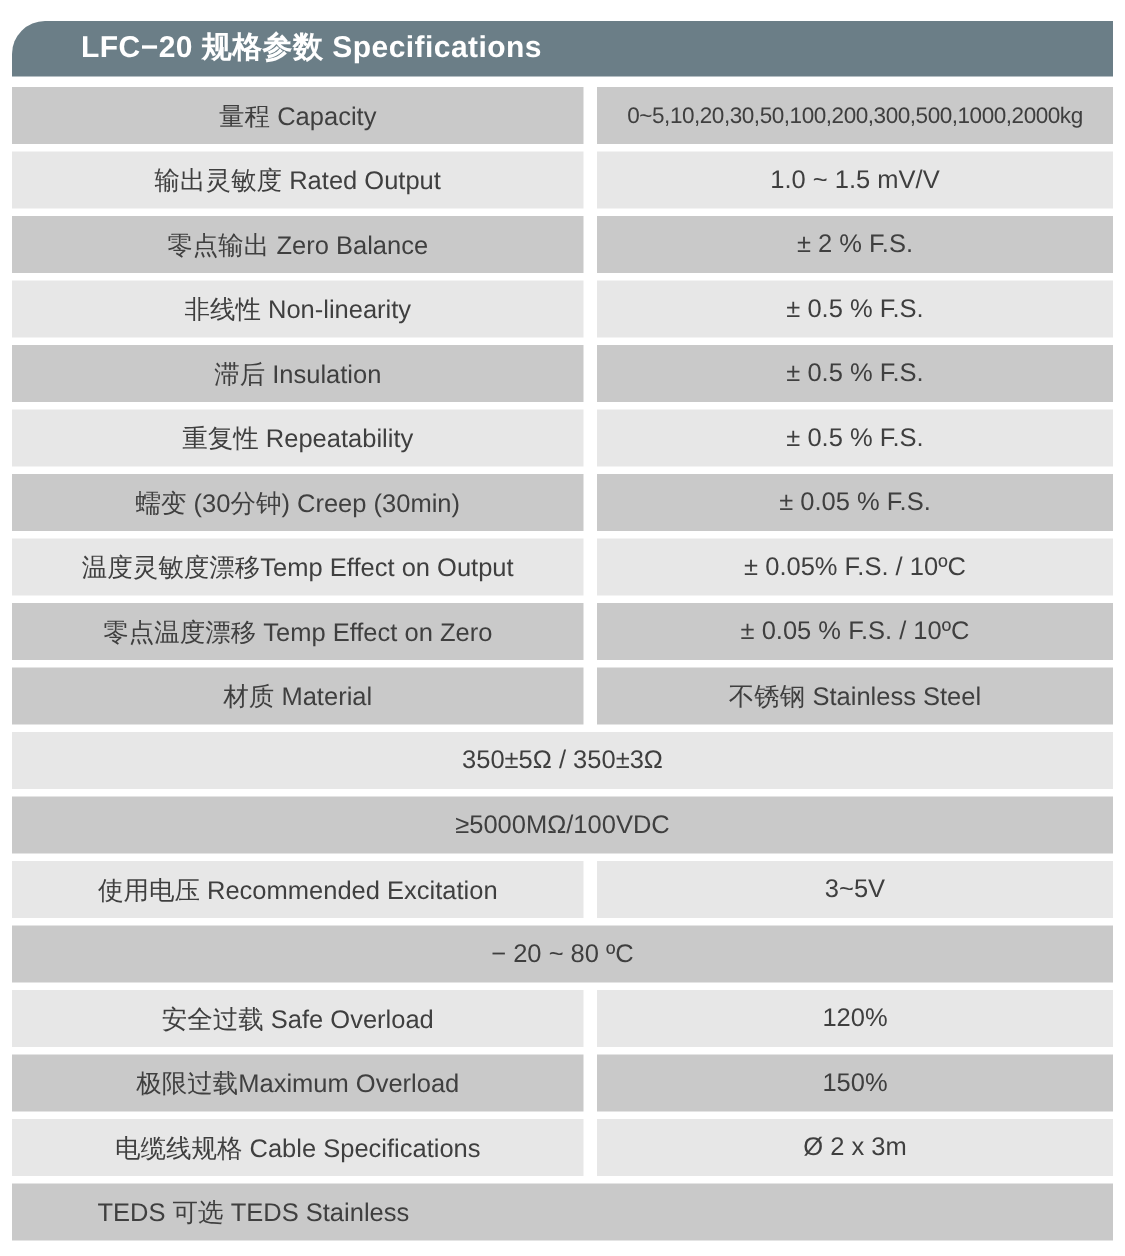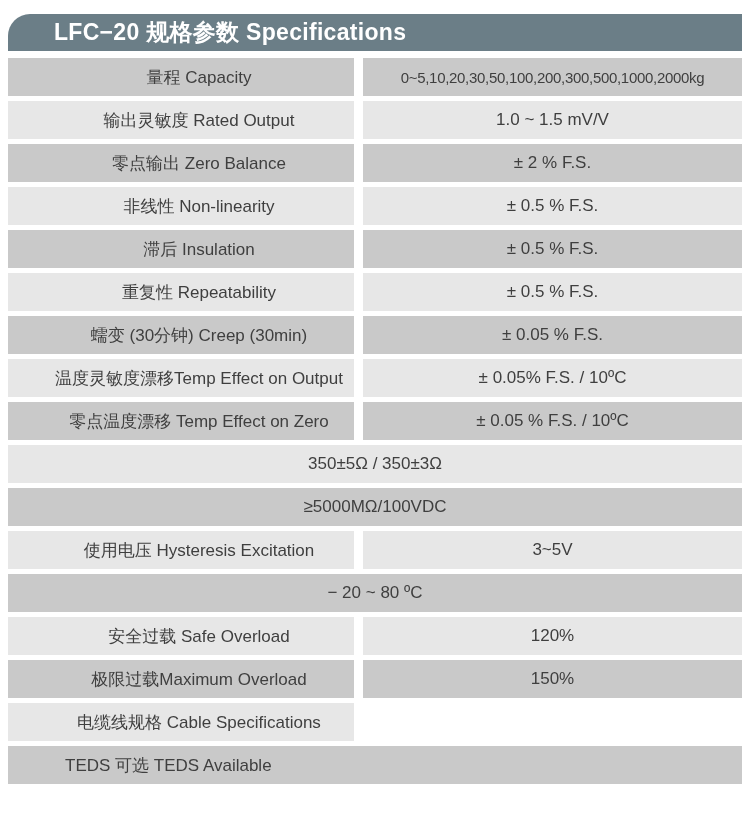--- a/index.html
+++ b/index.html
@@ -16,21 +16,21 @@
     width: 750px;
     height: 837px;
     padding: 14px 8px 0 8px;
   }
   .spec-header {
     box-sizing: border-box;
     height: 37px;
     background: var(--header-bg, #6b7e87);
     border-radius: 22px 0 0 0;
     color: var(--header-text, #ffffff);
-    font-size: 23px;
+    font-size: 20px;
     font-weight: bold;
     line-height: 37px;
     padding-left: 46px;
     letter-spacing: 0.3px;
     white-space: nowrap;
   }
   .rows {
     margin-top: 7px;
   }
   .row {
@@ -43,24 +43,23 @@
     align-items: center;
     justify-content: center;
     font-size: 17px;
     color: var(--text-color, #3f3f3f);
     white-space: nowrap;
     overflow: hidden;
   }
   .cell.shade-dark  { background: var(--row-dark, #c9c9c9); }
   .cell.shade-light { background: var(--row-light, #e7e7e7); }
   .label {
-    width: 310px;
+    width: 381px;
     margin-right: 9px;
     flex: none;
-    padding-left: 36px;
   }
   .value {
     flex: 1;
   }
   .value.long {
     font-size: 15px;
     letter-spacing: -0.3px;
   }
   .row.full .label {
     box-sizing: border-box;
@@ -106,40 +105,45 @@
       </div>
       <div class="row">
         <div class="cell label shade-light">温度灵敏度漂移Temp Effect on Output</div>
         <div class="cell value shade-light">± 0.05% F.S. / 10ºC</div>
       </div>
       <div class="row">
         <div class="cell label shade-dark">零点温度漂移 Temp Effect on Zero</div>
         <div class="cell value shade-dark">± 0.05 % F.S. / 10ºC</div>
       </div>
       <div class="row">
+        <div class="cell label shade-dark">材质 Material</div>
+        <div class="cell value shade-dark">不锈钢 Stainless Steel</div>
+      </div>
+      <div class="row">
         <div class="cell value shade-light">350±5Ω / 350±3Ω</div>
       </div>
       <div class="row">
         <div class="cell value shade-dark">≥5000MΩ/100VDC</div>
       </div>
       <div class="row">
-        <div class="cell label shade-light">使用电压 Hysteresis Excitation</div>
+        <div class="cell label shade-light">使用电压 Recommended Excitation</div>
         <div class="cell value shade-light">3~5V</div>
       </div>
       <div class="row">
         <div class="cell value shade-dark">− 20 ~ 80 ºC</div>
       </div>
       <div class="row">
         <div class="cell label shade-light">安全过载 Safe Overload</div>
         <div class="cell value shade-light">120%</div>
       </div>
       <div class="row">
         <div class="cell label shade-dark">极限过载Maximum Overload</div>
         <div class="cell value shade-dark">150%</div>
       </div>
       <div class="row">
         <div class="cell label shade-light">电缆线规格 Cable Specifications</div>
+        <div class="cell value shade-light">Ø 2 x 3m</div>
       </div>
       <div class="row full">
-        <div class="cell label shade-dark">TEDS 可选 TEDS Available</div>
+        <div class="cell label shade-dark">TEDS 可选 TEDS Stainless</div>
       </div>
     </div>
 </div>
 
 </body></html>

